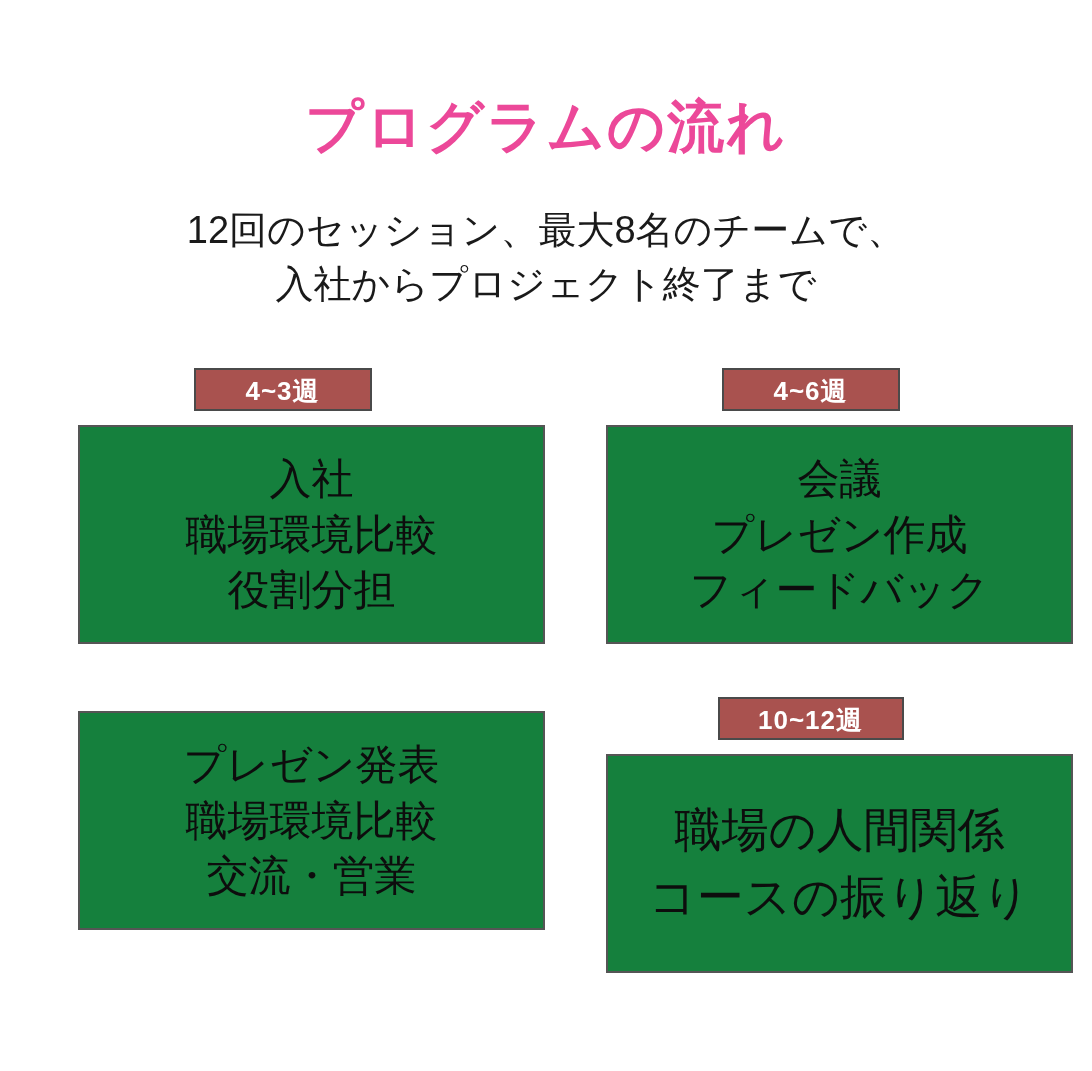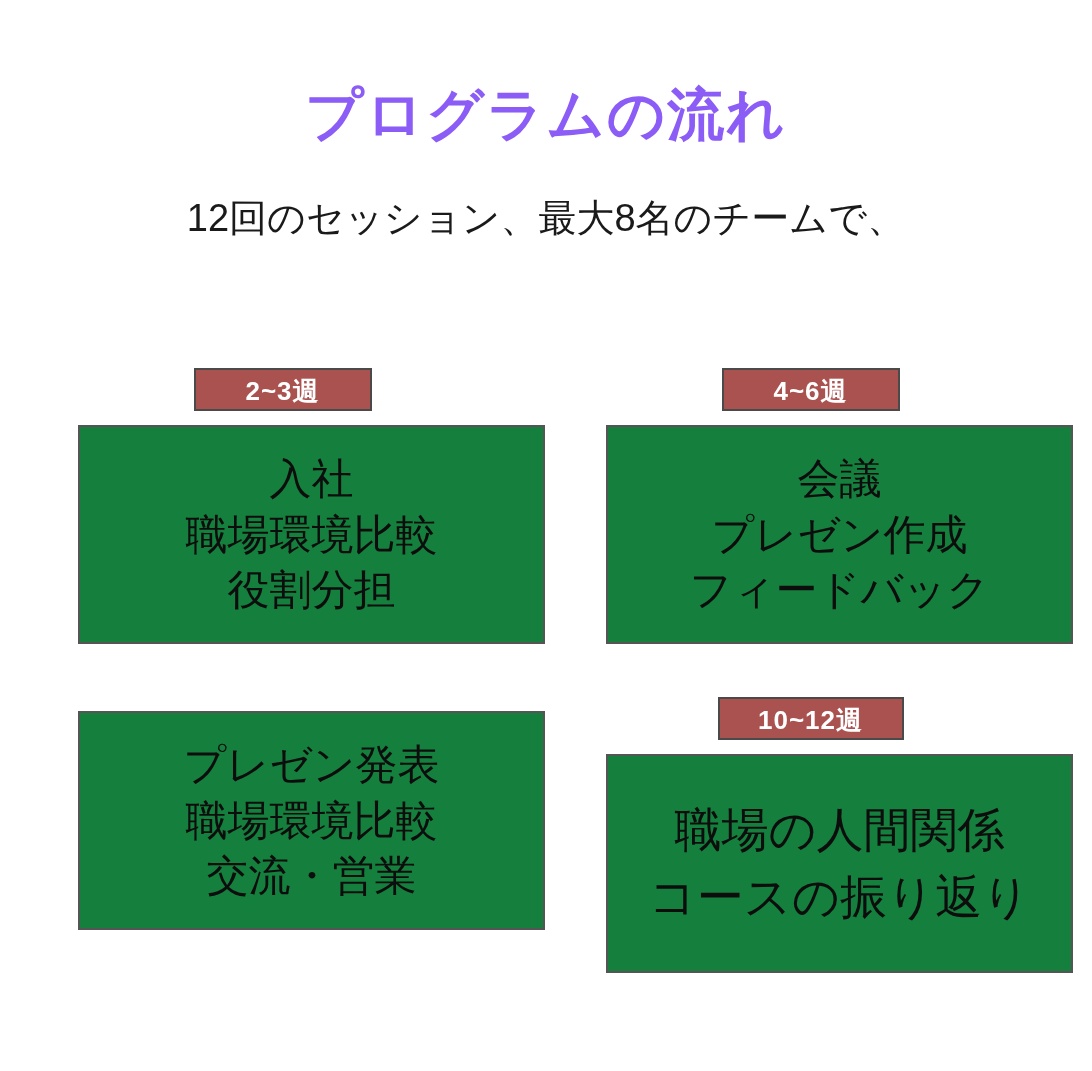--- a/index.html
+++ b/index.html
@@ -30,22 +30,22 @@
     left: 0;
     top: 78px;
     width: 1092px;
     text-align: center;
   }
   .page-title {
     font-size: 57px;
     font-weight: 700;
     letter-spacing: 2px;
     line-height: 1.15;
-    color: #8b5cf6;
-    margin: 4px;
+    color: #ec4899;
+    margin: 16px;
   }
   .subtitle {
     margin: 44px 0 0 0;
     font-size: 38px;
     font-weight: 400;
     line-height: 1.42;
     color: #1a1a1a;
     letter-spacing: 0px;
   }
   .subtitle-line { display: block; }
@@ -118,27 +118,28 @@
 </style>
 </head>
 <body>
 
 <div class="page">
 
   <div class="header">
     <h1 class="page-title">プログラムの流れ</h1>
     <p class="subtitle">
       <span class="subtitle-line">12回のセッション、最大8名のチームで、</span>
+      <span class="subtitle-line">入社からプロジェクト終了まで</span>
     </p>
   </div>
 
   <div class="grid">
 
     <div class="card-wrap col-left row-top">
-      <div class="badge">2~3週</div>
+      <div class="badge">4~3週</div>
       <div class="card">
         <span class="card-line">入社</span>
         <span class="card-line">職場環境比較</span>
         <span class="card-line">役割分担</span>
       </div>
     </div>
 
     <div class="card-wrap col-right row-top">
       <div class="badge">4~6週</div>
       <div class="card">

